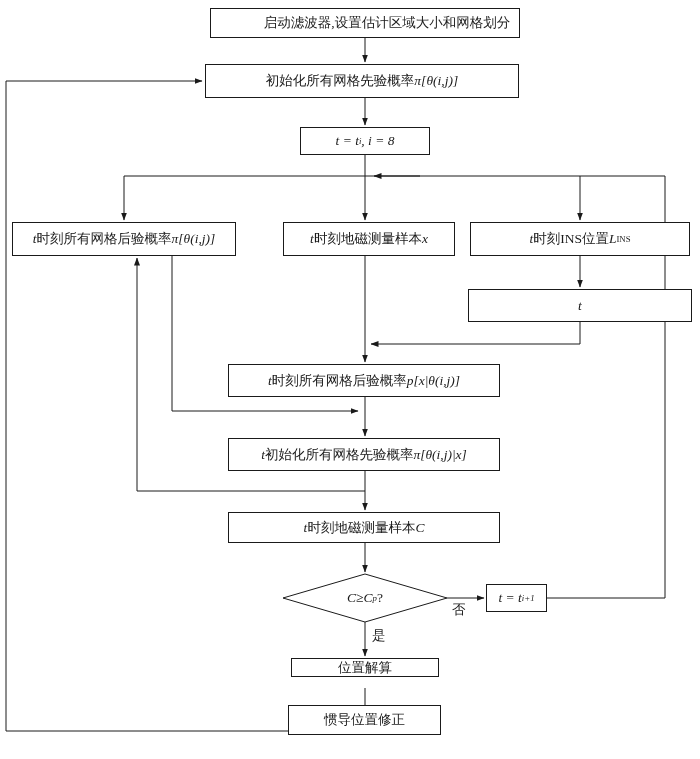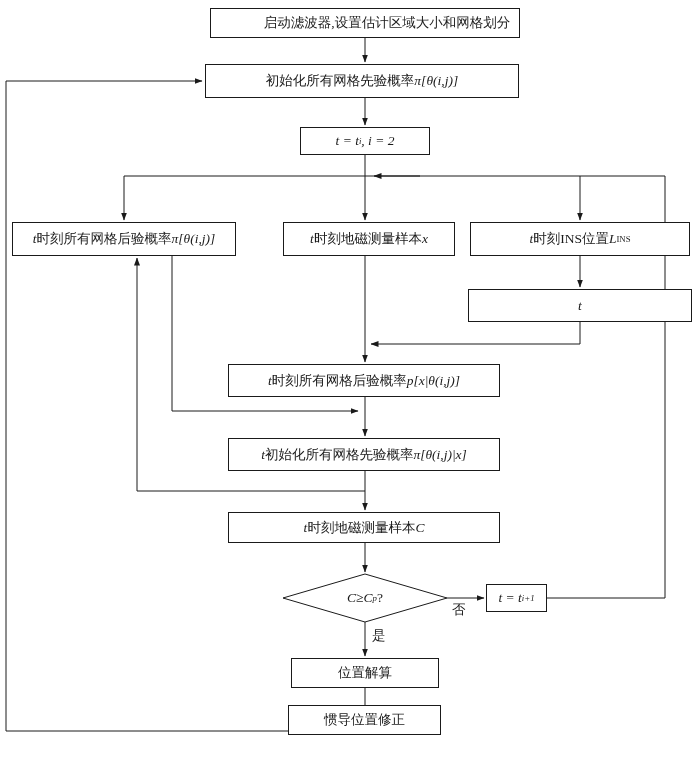--- a/index.html
+++ b/index.html
@@ -79,21 +79,21 @@
     </div>
 
   <div class="box" style="left:205px; top:64px; width:314px; height:34px;">
       <span>初始化所有网格先验概率</span>
       <span class="it">π[θ(i,j)]</span>
     </div>
 
   <div class="box" style="left:300px; top:127px; width:130px; height:28px;">
       <span class="it">t = t</span>
       <sub class="it">i</sub>
-      <span class="it">, i = 2</span>
+      <span class="it">, i = 8</span>
     </div>
 
   <div class="box" style="left:12px;  top:222px; width:224px; height:34px;">
       <span class="it">t</span>
       <span>时刻所有网格后验概率</span>
       <span class="it">π[θ(i,j)]</span>
     </div>
 
   <div class="box" style="left:283px; top:222px; width:172px; height:34px;">
       <span class="it">t</span>
@@ -136,21 +136,21 @@
       <span class="it">C</span>
       <sub class="it">p</sub>
       <span> ?</span>
     </div>
 
   <div class="box" style="left:486px; top:584px; width:61px; height:28px;">
       <span class="it">t = t</span>
       <sub class="it">i+1</sub>
     </div>
 
-  <div class="box" style="left:291px; top:658px; width:148px; height:30px;">
+  <div class="box" style="left:291px; top:658px; width:148px; height:19px;">
       <span>位置解算</span>
     </div>
 
   <div class="box" style="left:288px; top:705px; width:153px; height:30px;">
       <span>惯导位置修正</span>
     </div>
 
   <div class="edge-label" style="left:452px; top:601px;">否</div>
 
   <div class="edge-label" style="left:372px; top:627px;">是</div>

